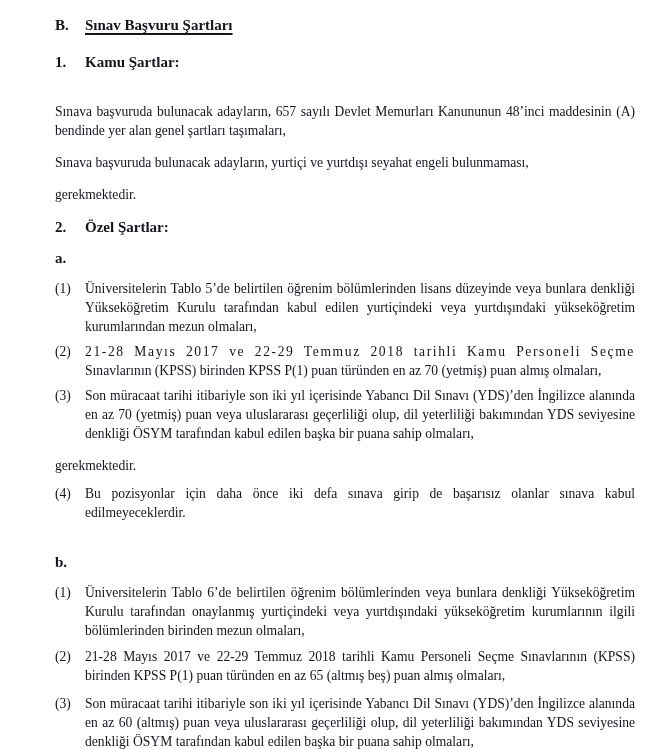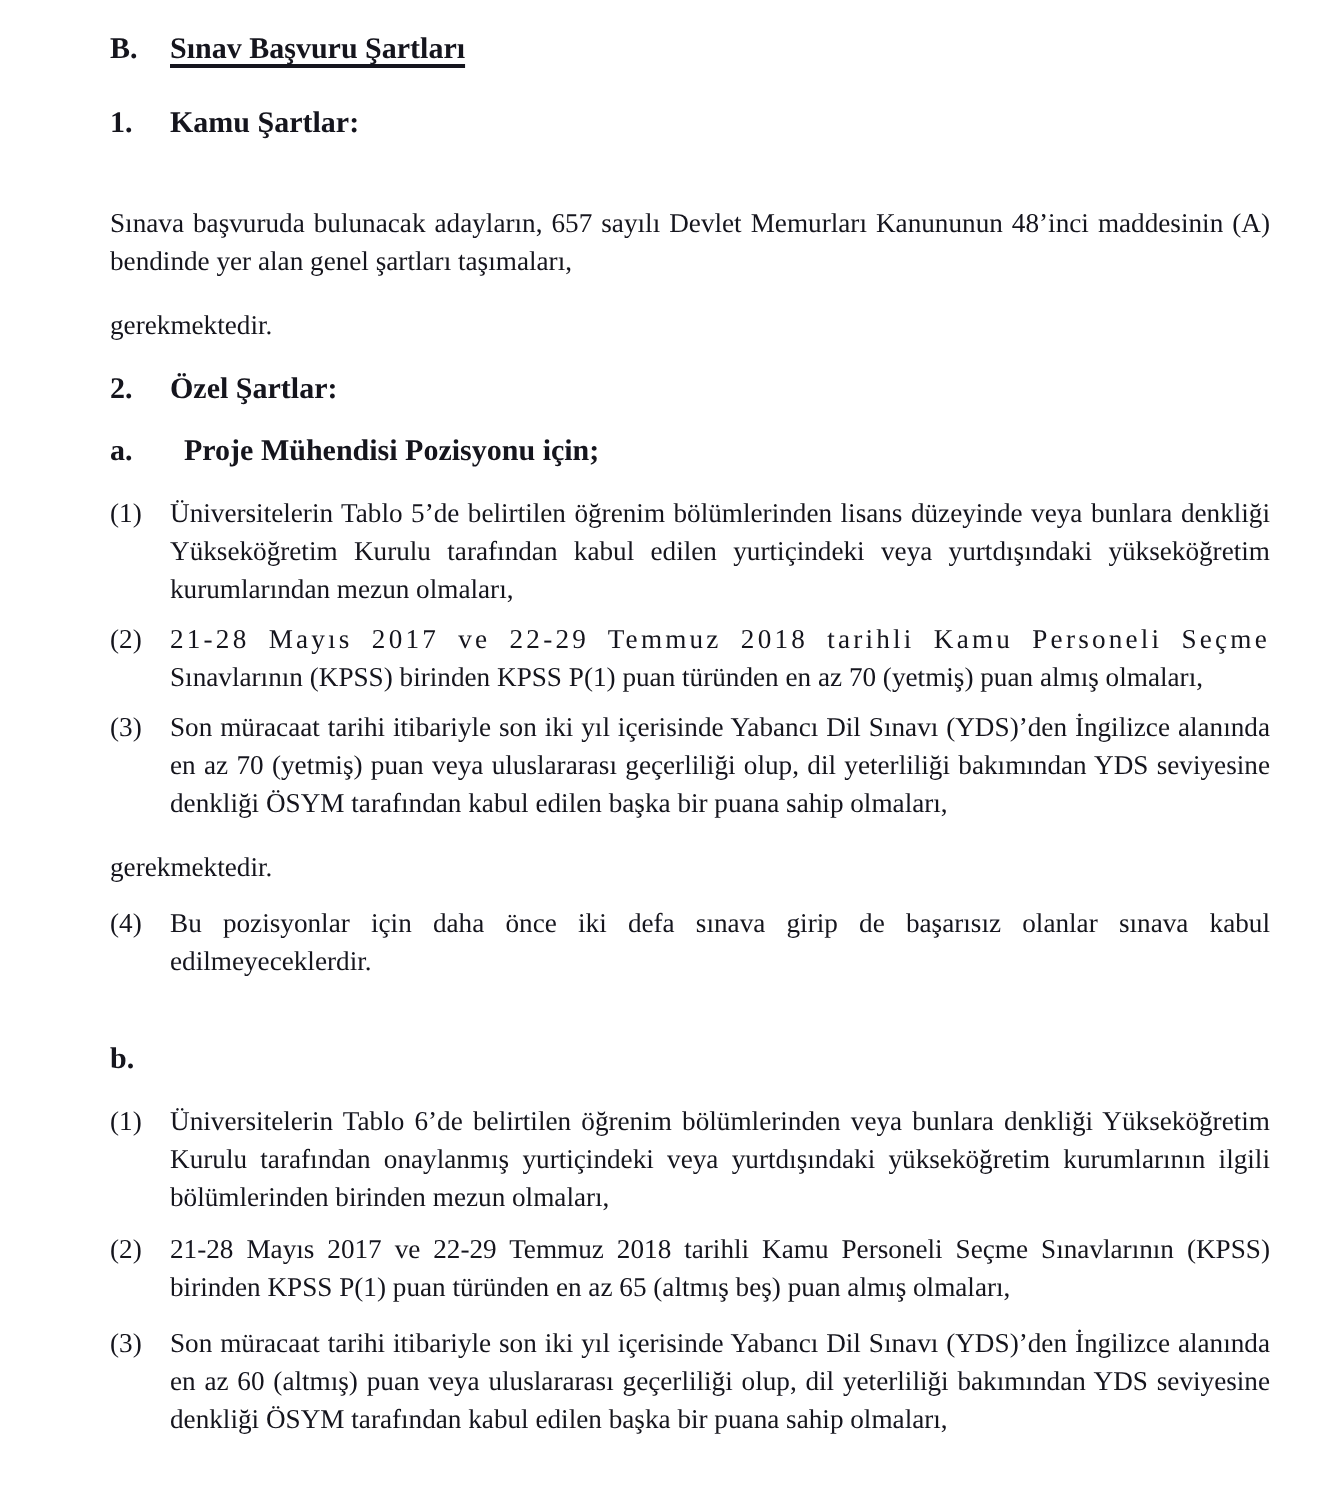--- a/index.html
+++ b/index.html
@@ -66,30 +66,30 @@
     <span class="label">B.</span>
     <span class="title underline">Sınav Başvuru Şartları</span>
   </div>
 
   <div class="heading mt-h1">
     <span class="label">1.</span>
     <span class="title">Kamu Şartlar:</span>
   </div>
 
   <p class="para mt-p1">Sınava başvuruda bulunacak adayların, 657 sayılı Devlet Memurları Kanununun 48’inci maddesinin (A) bendinde yer alan genel şartları taşımaları,</p>
+  <p class="para mt-p2">Sınava başvuruda bulunacak adayların, yurtiçi ve yurtdışı seyahat engeli bulunmaması,</p>
   <p class="para mt-p2">gerekmektedir.</p>
 
   <div class="heading mt-h2">
     <span class="label">2.</span>
     <span class="title">Özel Şartlar:</span>
   </div>
 
   <div class="heading wide-label mt-ha">
     <span class="label">a.</span>
-    <span class="title">Proje Mühendisi Pozisyonu için;</span>
   </div>
 
   <div class="item mt-i1">
     <span class="num">(1)</span>
     <span class="text">Üniversitelerin Tablo 5’de belirtilen öğrenim bölümlerinden lisans düzeyinde veya bunlara denkliği Yükseköğretim Kurulu tarafından kabul edilen yurtiçindeki veya yurtdışındaki yükseköğretim kurumlarından mezun olmaları,</span>
   </div>
   <div class="item mt-i2">
     <span class="num">(2)</span>
     <span class="text spread">21-28 Mayıs 2017 ve 22-29 Temmuz 2018 tarihli Kamu Personeli Seçme Sınavlarının (KPSS) birinden KPSS P(1) puan türünden en az 70 (yetmiş) puan almış olmaları,</span>
   </div>

